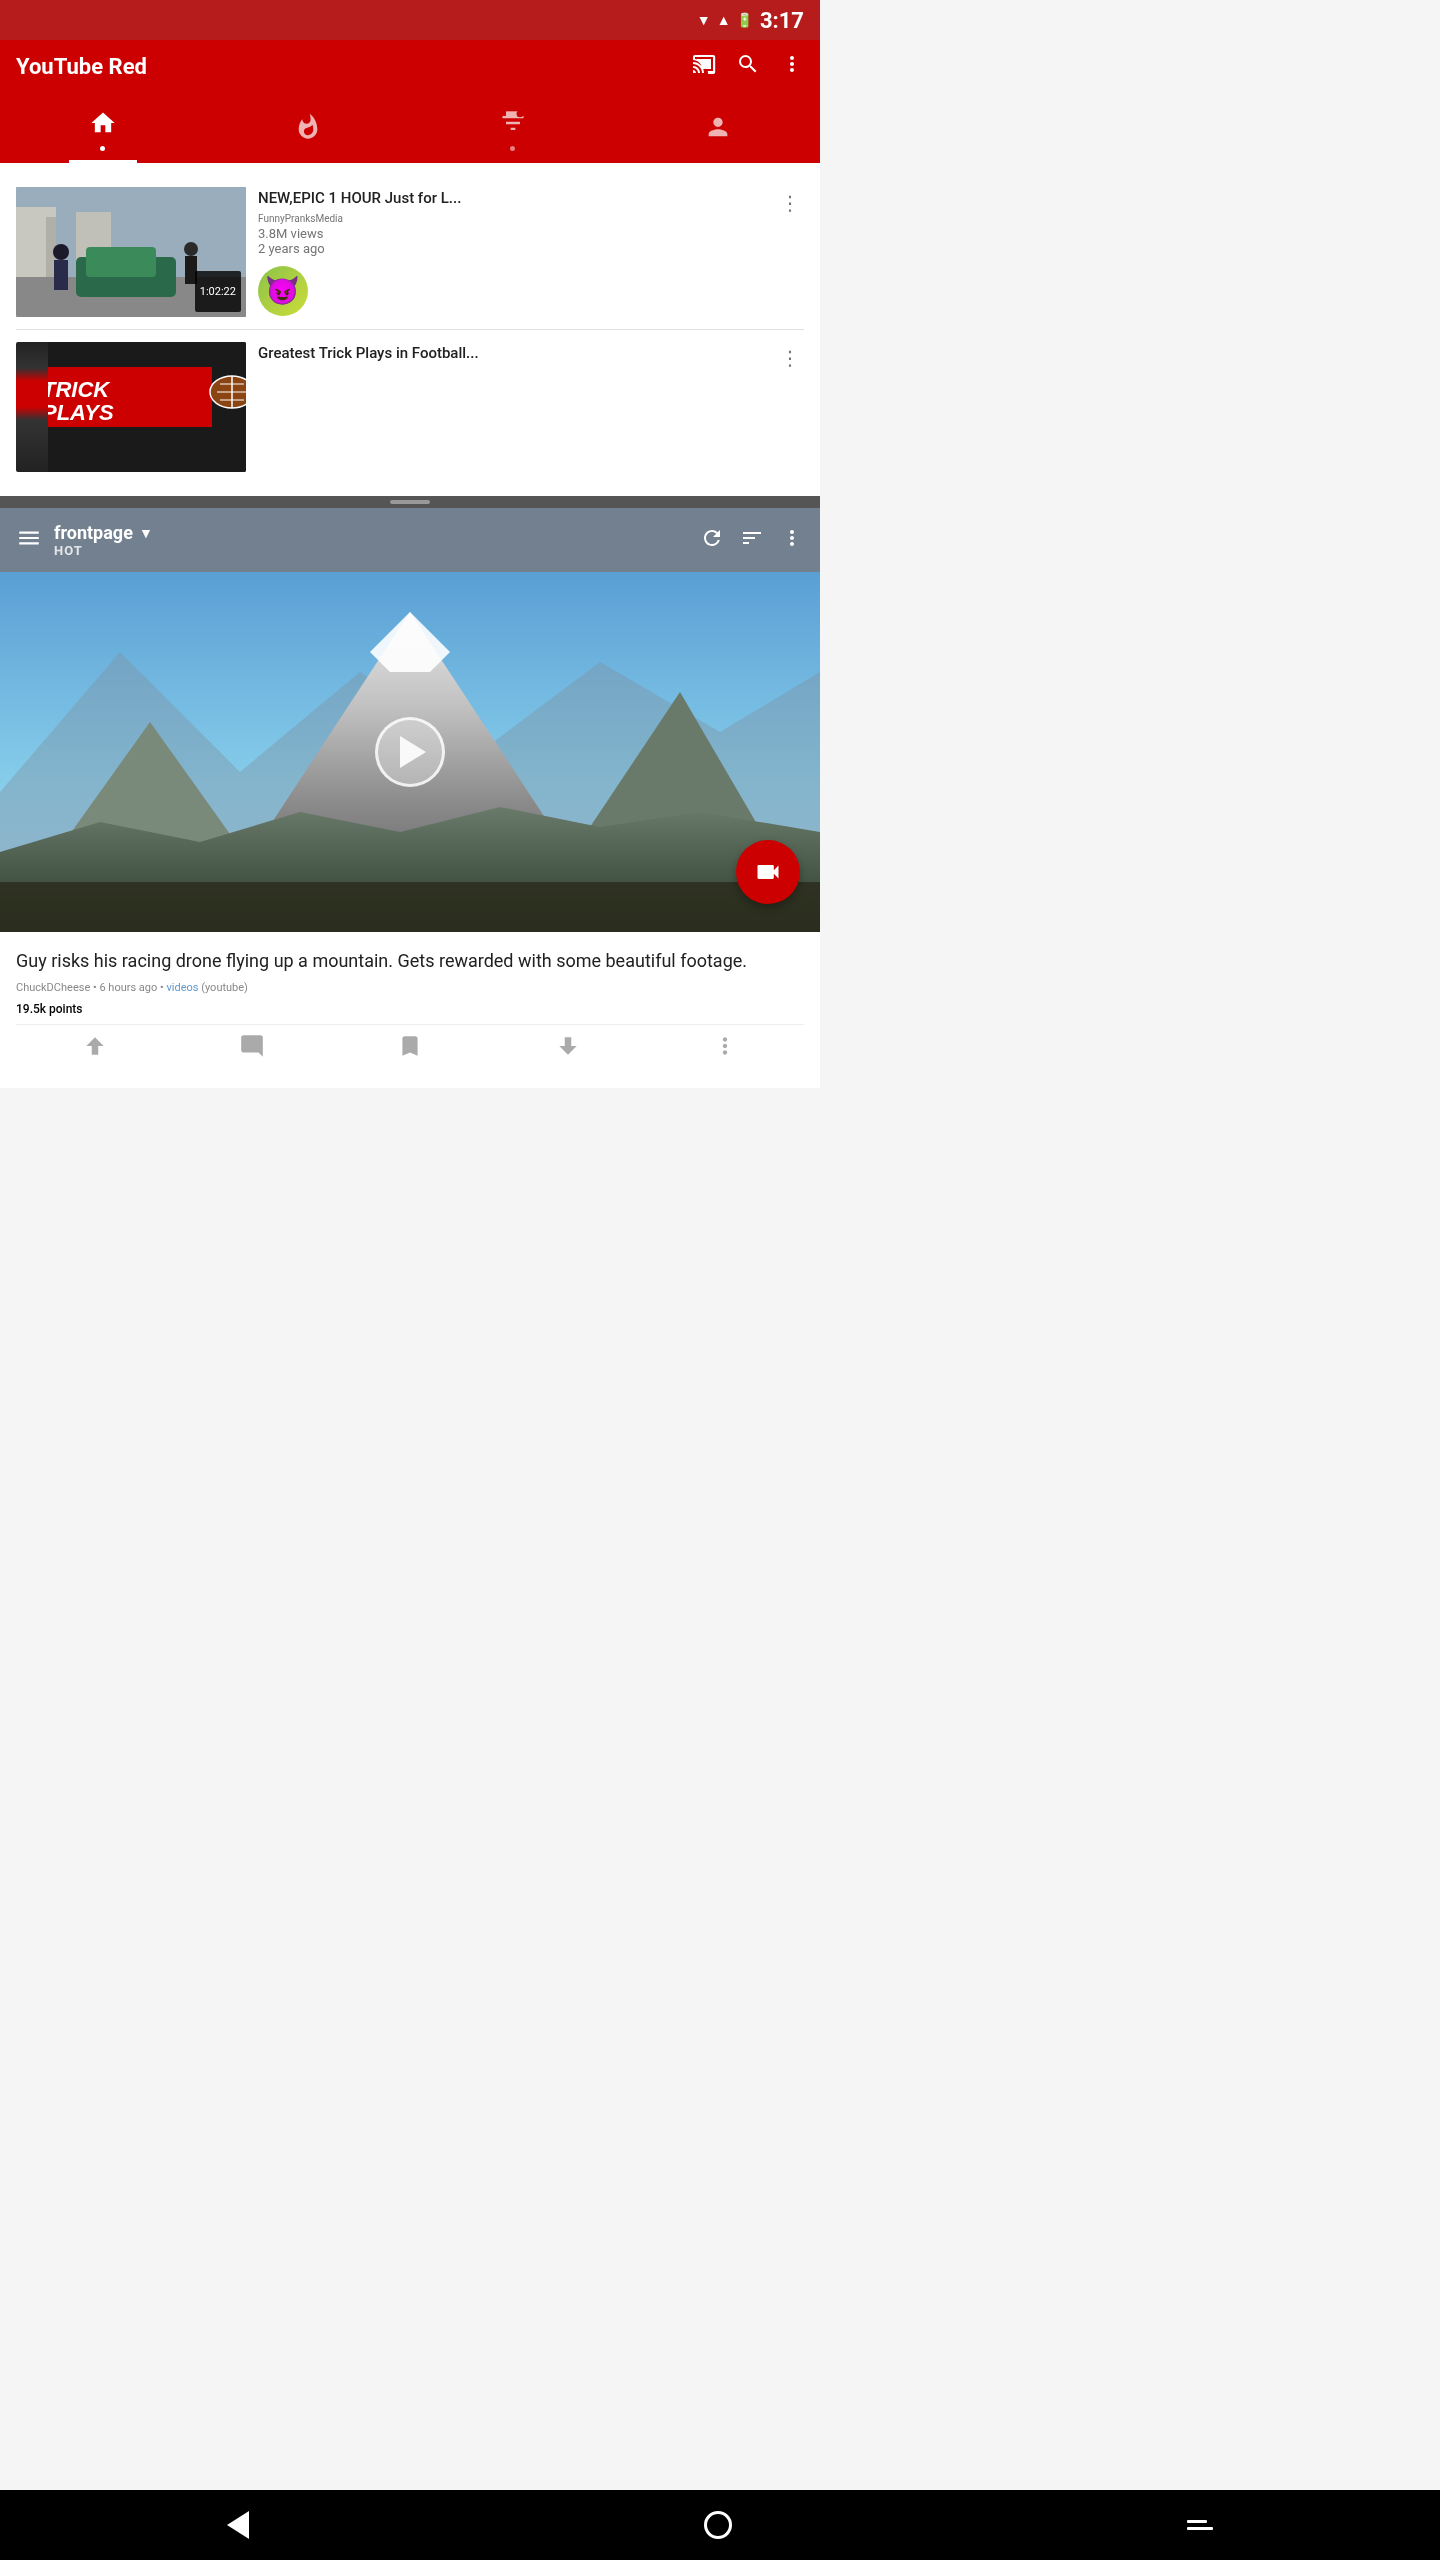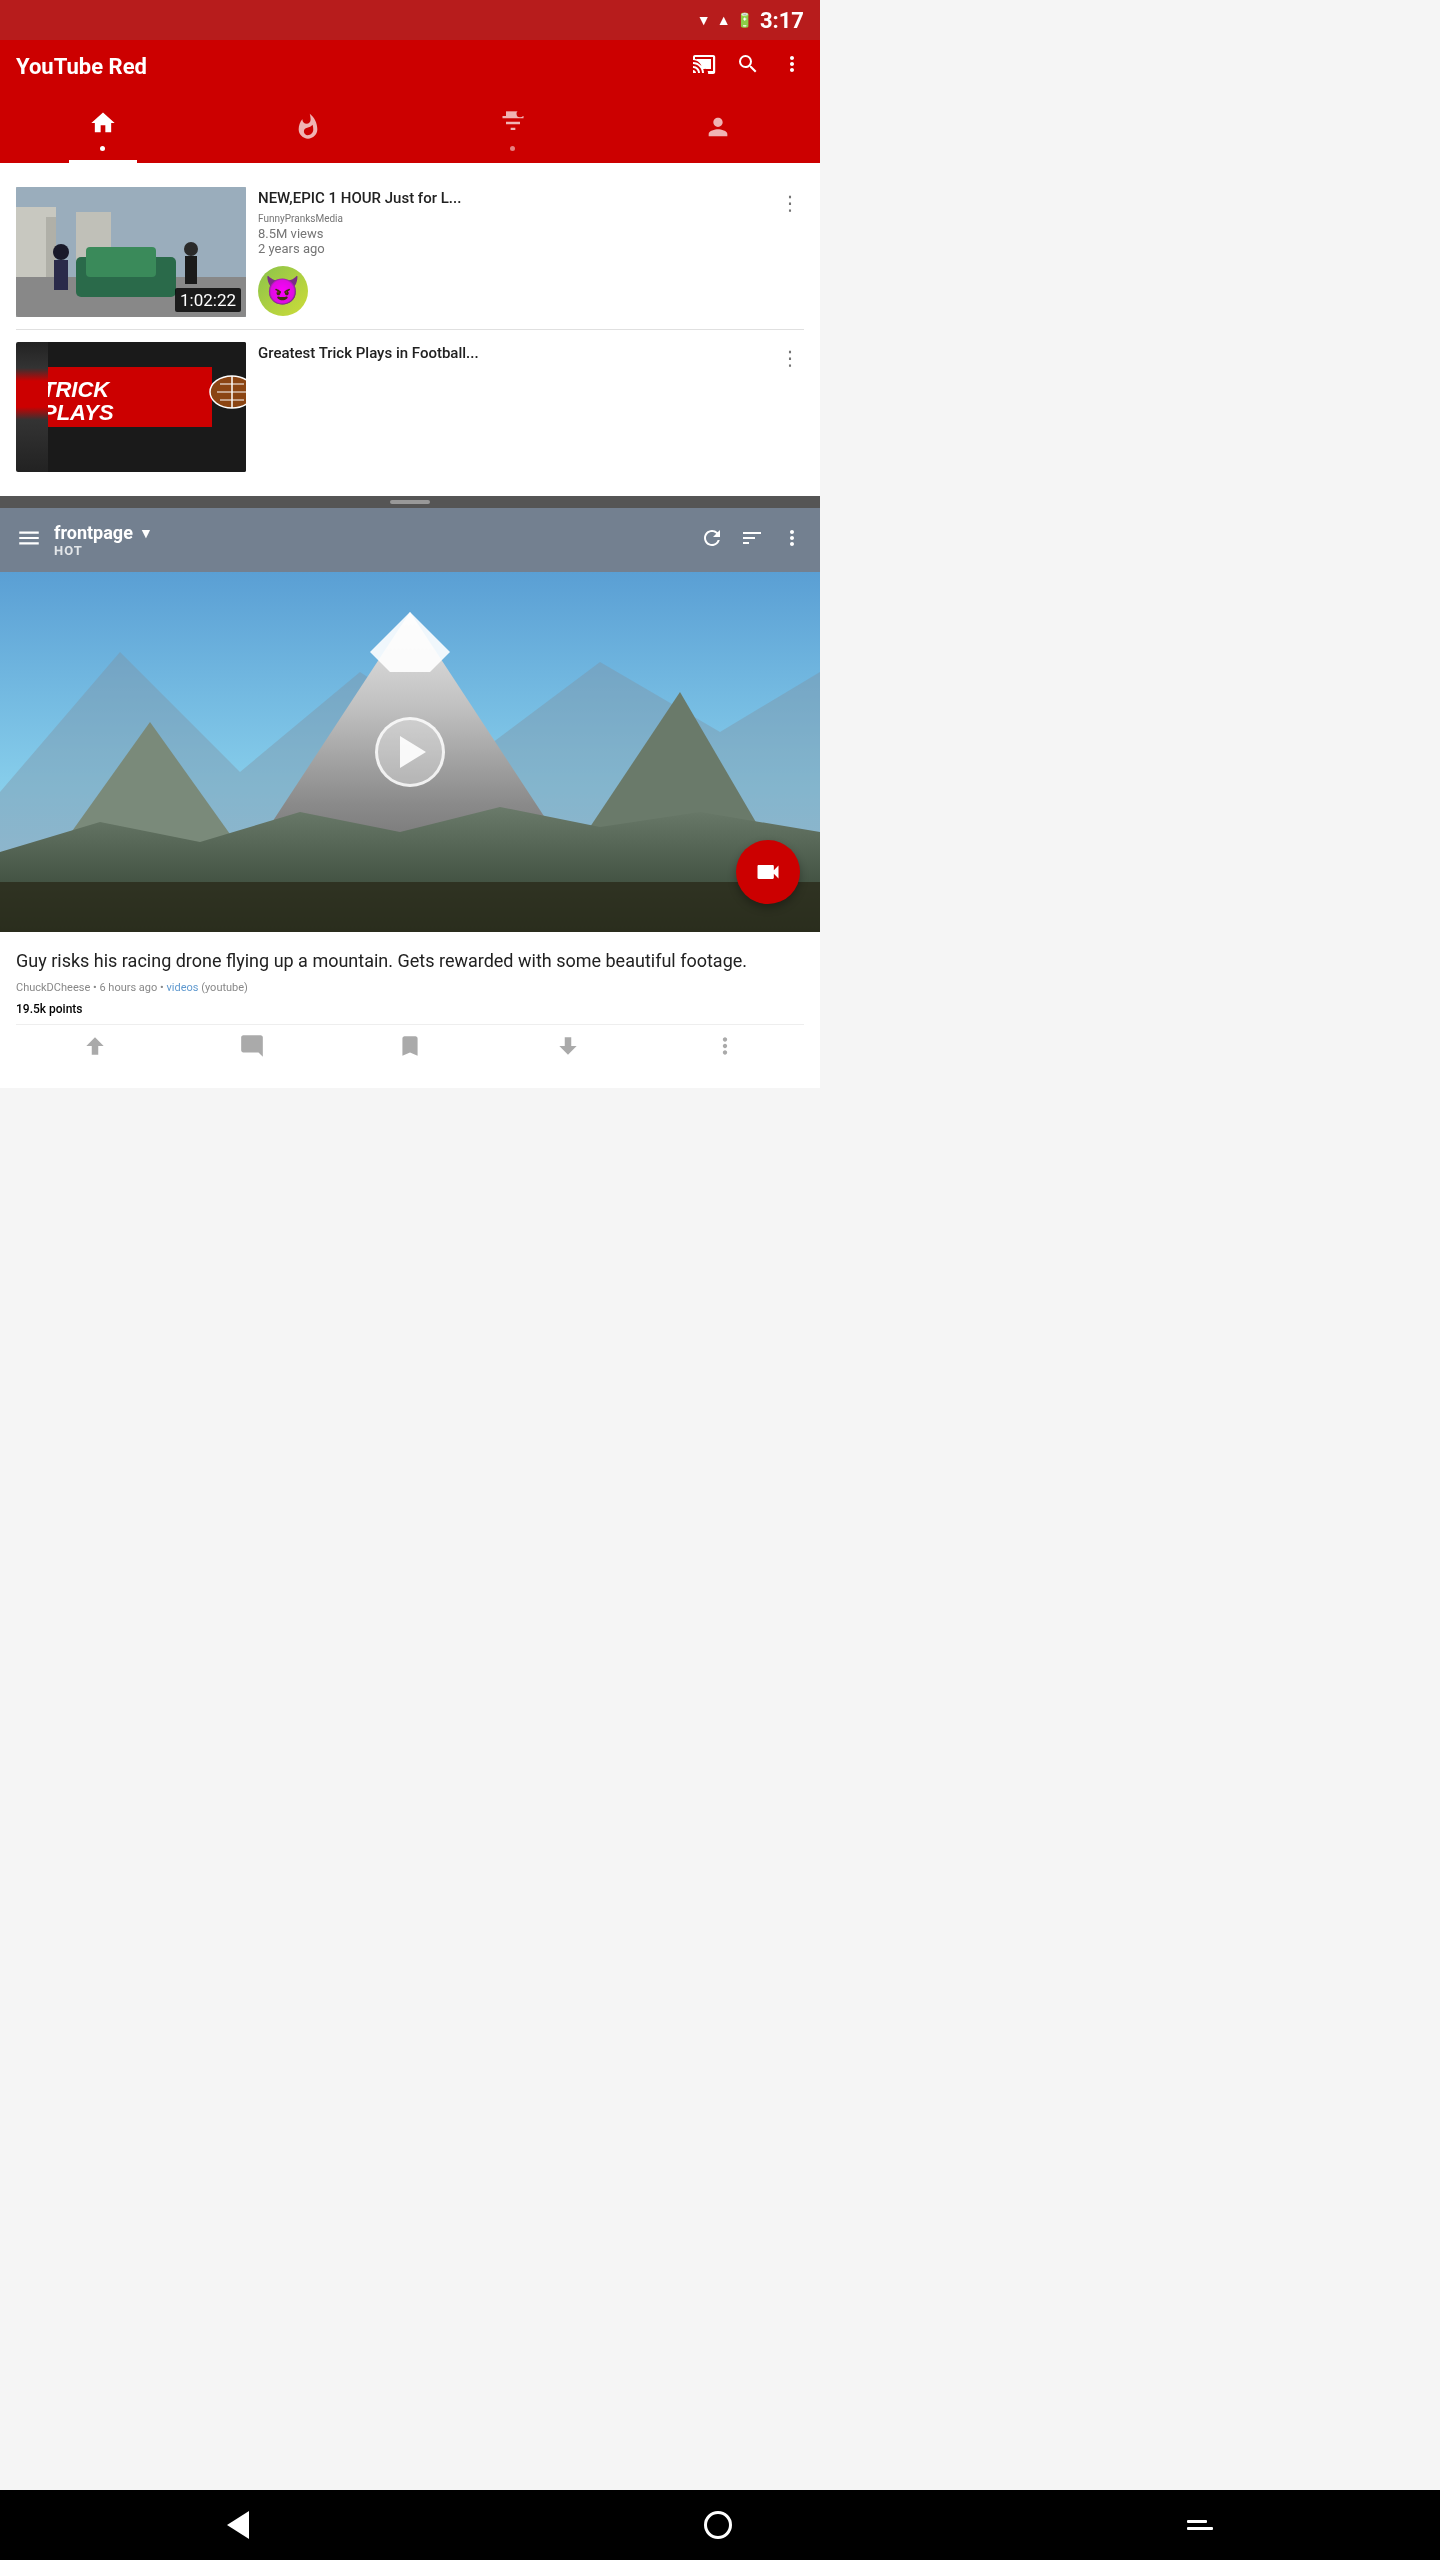--- a/index.html
+++ b/index.html
@@ -152,22 +152,22 @@
       justify-content: center;
       padding-left: 32px;
     }
 
     .video-duration {
       position: absolute;
       bottom: 5px;
       right: 5px;
       background: rgba(0,0,0,0.8);
       color: white;
-      font-size: 17px;
-      padding: 2px 5px;
+      font-size: 11px;
+      padding: 14px 5px;
       border-radius: 2px;
     }
 
     .video-info {
       flex: 1;
       padding-top: 2px;
     }
 
     .video-title {
       font-size: 15px;
@@ -540,21 +540,21 @@
           <rect x="38" y="73" width="14" height="30" fill="#2a2a4a"></rect>
           <circle cx="175" cy="62" r="7" fill="#2a2a2a"></circle>
           <rect x="169" y="69" width="12" height="28" fill="#1a1a1a"></rect>
         </svg>
       </div>
       <div class="video-duration">1:02:22</div>
     </div>
     <div class="video-info">
       <div class="video-title">NEW,EPIC 1 HOUR Just for L...</div>
       <div class="video-channel">FunnyPranksMedia</div>
-      <div class="video-meta">8.5M views</div>
+      <div class="video-meta">3.8M views</div>
       <div class="video-meta">2 years ago</div>
 
       <div style="margin-top:10px;">
         <div class="avatar-monster">😈</div>
       </div>
     </div>
     <span class="video-more">⋮</span>
   </div>
 
   <div class="divider"></div>

